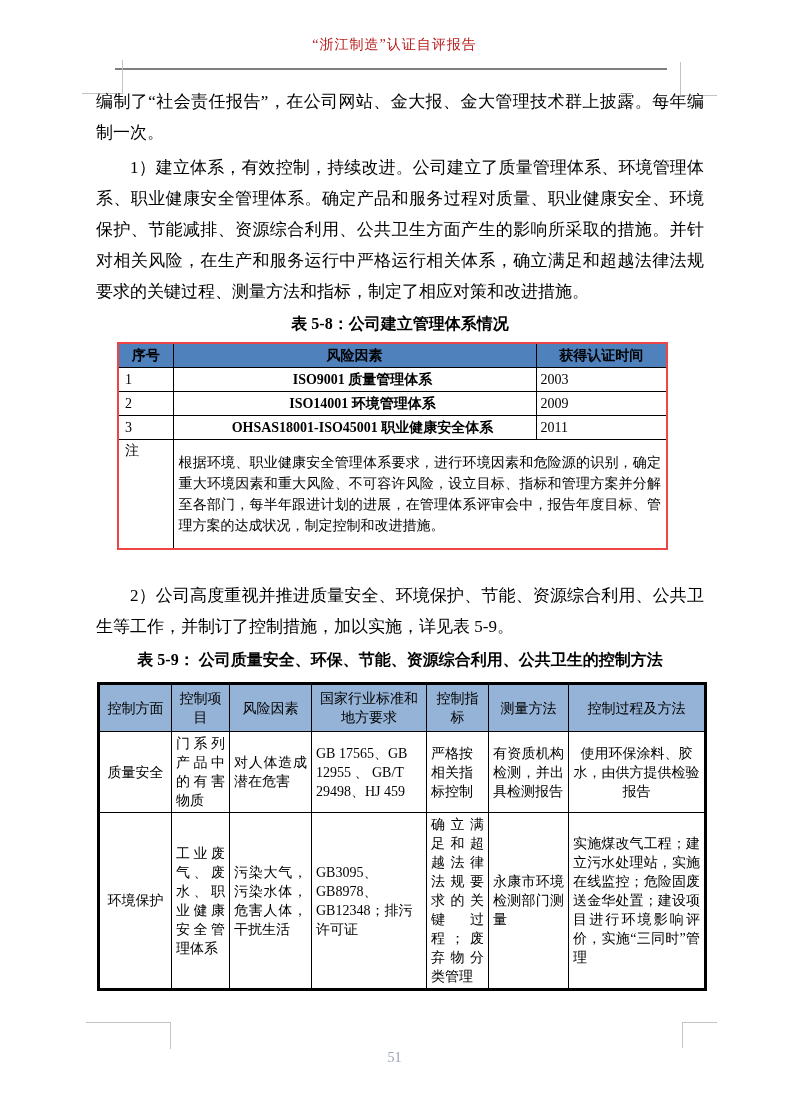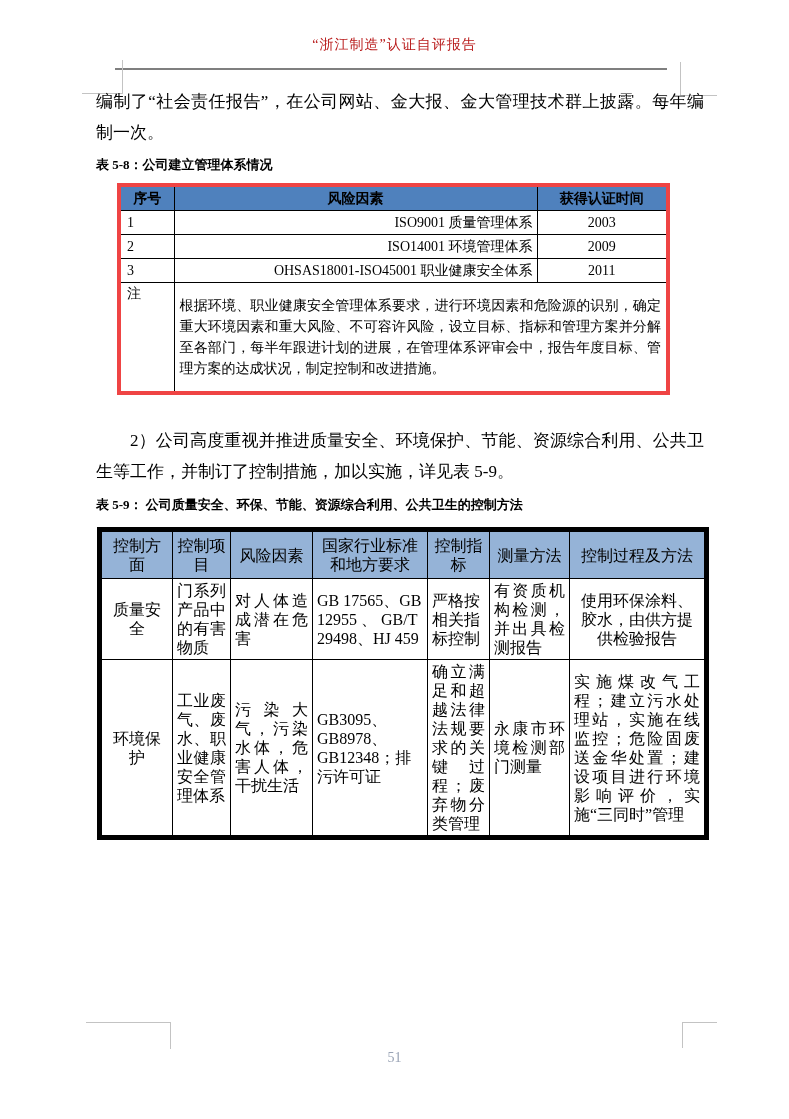--- a/index.html
+++ b/index.html
@@ -19,36 +19,36 @@
   .crop-tr{left:680px;top:62px;width:36px;height:33px;border-left:1px solid #c3c3c3;border-bottom:1px solid #c3c3c3;}
   .crop-bl{left:86px;top:1022px;width:84px;height:26px;border-top:1px solid #c3c3c3;border-right:1px solid #c3c3c3;}
   .crop-br{left:682px;top:1022px;width:34px;height:25px;border-top:1px solid #c3c3c3;border-left:1px solid #c3c3c3;}
   
   .content{position:absolute;left:96px;top:86px;width:608px;}
   .para{margin:0;font-size:17px;line-height:31px;text-align:justify;}
   .indent{text-indent:2em;}
   .section-heading{margin:6px 0 0 0;font-size:17px;line-height:31px;}
   .p1{margin-top:4px;}
   .p2{margin-top:30px;}
-  .tbl-title{font-size:13px;font-weight:bold;text-align:left;line-height:22px;}
+  .tbl-title{font-size:16px;font-weight:bold;text-align:center;line-height:22px;}
   .t58-title{margin-top:6px;}
   .t59-title{margin-top:7px;}
   
   table{border-collapse:collapse;table-layout:fixed;}
-  .t58{margin:7px 0 0 21px;width:549px;font-size:14px;border:4px solid #ef4444;}
+  .t58{margin:7px 0 0 21px;width:549px;font-size:14px;border:2px solid #ef4444;}
   .t58 th,.t58 td{border:1px solid #000;padding:1px 4px;line-height:20px;}
   .t58 thead th{background:#4f81bd;font-weight:bold;text-align:center;height:21px;}
   .t58 td{height:21px;}
-  .t58 .cl{text-align:right;padding-left:20px;}
+  .t58 .cl{text-align:center;padding-left:20px;font-weight:bold;}
   .t58 .cn{text-align:left;padding-left:6px;}
-  .t58 .cc{text-align:center;}
+  .t58 .cc{text-align:left;}
   .t58 .note-row td{vertical-align:top;height:auto;}
   .t58 .note-text{text-align:justify;line-height:21px;padding:12px 5px;}
   
-  .t59{margin:11px 16px 0 1px;width:607px;font-size:16px;border:5px solid #000000;}
+  .t59{margin:11px 16px 0 1px;width:607px;font-size:14px;border:3px solid #000000;}
   .t59 th,.t59 td{border:1px solid #000;padding:2px 4px;line-height:19px;vertical-align:middle;}
   .t59 thead th{background:#95b3d7;font-weight:normal;text-align:center;height:42px;}
   .t59 .r1 td{height:72px;}
   .t59 .r2 td{height:132px;}
   .t59 .cc{text-align:center;}
   .t59 .cj{text-align:justify;}
   .t59 .clf{text-align:left;}
   
   .page-number{position:absolute;top:1050px;left:0;width:100%;text-align:center;font-size:14px;color:#98a2b4;}
 </style>
@@ -63,20 +63,21 @@
   <div class="crop crop-tl"></div>
   <div class="crop crop-tr"></div>
   <div class="crop crop-bl"></div>
   <div class="crop crop-br"></div>
 
   <div class="content">
 
     <p class="para">编制了“社会责任报告”，在公司网站、金大报、金大管理技术群上披露。每年编制一次。</p>
 
 
+    <p class="para indent p1">1）建立体系，有效控制，持续改进。公司建立了质量管理体系、环境管理体系、职业健康安全管理体系。确定产品和服务过程对质量、职业健康安全、环境保护、节能减排、资源综合利用、公共卫生方面产生的影响所采取的措施。并针对相关风险，在生产和服务运行中严格运行相关体系，确立满足和超越法律法规要求的关键过程、测量方法和指标，制定了相应对策和改进措施。</p>
 
     <div class="tbl-title t58-title">表 5-8：公司建立管理体系情况</div>
 
     <table class="t58">
       <colgroup>
           <col style="width:55px">
           <col style="width:363px">
           <col style="width:131px">
         </colgroup>
       <thead>

